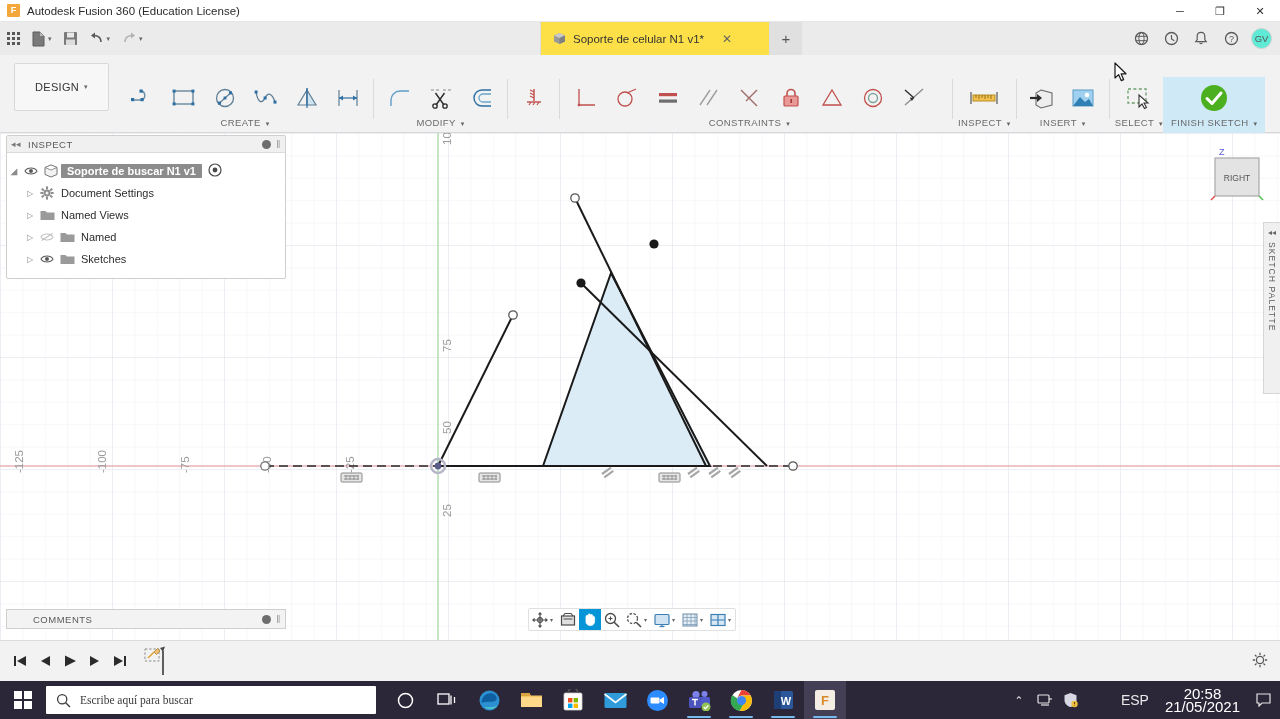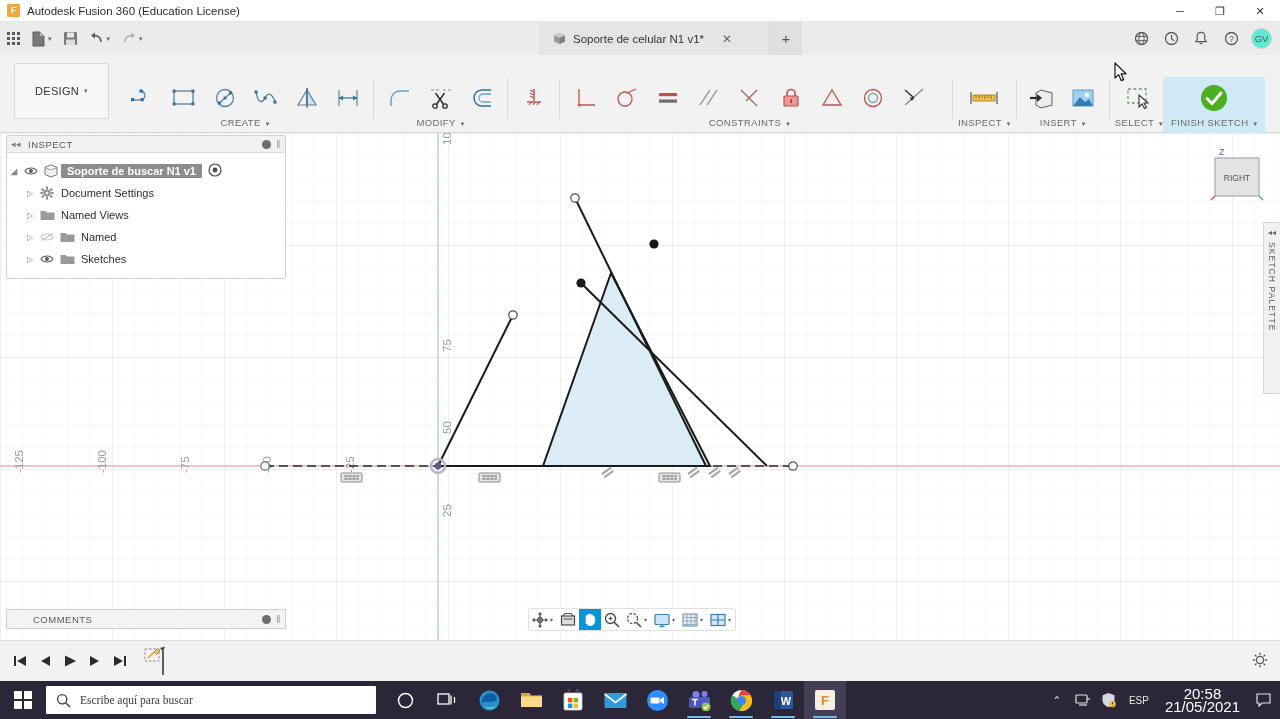--- a/index.html
+++ b/index.html
@@ -43,21 +43,21 @@
     grid-template-rows: repeat(3, 3px); gap: 2px; }
   .grid-icon i { background: #595959; display: block; width: 3px; height: 3px; }
   .caret { font-size: 7px; margin-left: 2px; color: #666; }
 
   
   .doc-tabs {
     position: absolute; left: 540px; top: 22px; height: 33px;
     display: flex; align-items: center;
   }
   .doc-tab {
-    height: 33px; background: #e5e5e5; display: flex; align-items: center;
+    height: 33px; background: #fde047; display: flex; align-items: center;
     padding: 0 8px 0 12px; border-left: 1px solid #dcdcdc; border-right: 1px solid #dcdcdc;
     font-size: 11.5px; color: #333; min-width: 230px;
   }
   .cube-ico { width: 13px; height: 13px; margin-right: 7px; position: relative; }
   .doc-tab-close { margin-left: 18px; font-size: 12px; color: #666; }
   .add-tab {
     width: 32px; height: 33px; display: flex; align-items: center; justify-content: center;
     background: #e0e0e0; font-size: 15px; color: #555;
   }
   .qat-right {
@@ -72,21 +72,21 @@
     font-size: 9.5px; display: flex; align-items: center; justify-content: center;
     margin-left: 5px; margin-right: 4px; border: 1px solid #d2d2d2;
   }
 
   
   .ribbon {
     position: absolute; left: 0; top: 55px; width: 1280px; height: 78px;
     background: #f2f2f2; border-bottom: 1px solid #d8d8d8;
   }
   .workspace-sel {
-    position: absolute; left: 14px; top: 8px; width: 95px; height: 56px;
+    position: absolute; left: 14px; top: 8px; width: 95px; height: 48px;
     border: 1px solid #d9d9d9; background: #f7f7f7; border-radius: 2px;
     display: flex; align-items: center; justify-content: center;
     font-size: 11px; color: #333; letter-spacing: .3px;
   }
   .ribbon-tabs { position: absolute; left: 122px; top: 0; display: flex; }
   .rtab {
     padding: 7px 16px 6px; font-size: 10.5px; color: #5a5a5a; letter-spacing: .5px;
     border-bottom: 3px solid transparent; cursor: default;
   }
   .rtab.active { color: #1a7fc1; border-bottom-color: #0696d7; }
@@ -213,21 +213,21 @@
   .tb-icon.active { background: #453f55; }
   .tray {
     margin-left: auto; display: flex; align-items: center; height: 38px;
     color: #e8e8e8; font-size: 10.5px; gap: 2px; padding-right: 4px;
   }
   .tray-ic { width: 24px; display: flex; align-items: center; justify-content: center; }
   .clock {
     display: flex; flex-direction: column; align-items: center; justify-content: center;
     font-size: 15px; line-height: 13px; padding: 0 8px; color: #fff;
   }
-  .lang { padding: 0 6px; font-size: 10px; }
+  .lang { padding: 0 6px; font-size: 14px; margin-left: 30px; }
   .notif-ic { width: 26px; display: flex; align-items: center; justify-content: center; }
 </style>
 </head>
 <body>
 
 <div id="app">
 
   <div class="titlebar">
     <div class="title-icon">F</div>
     <div class="title-text">Autodesk Fusion 360 (Education License)</div>

